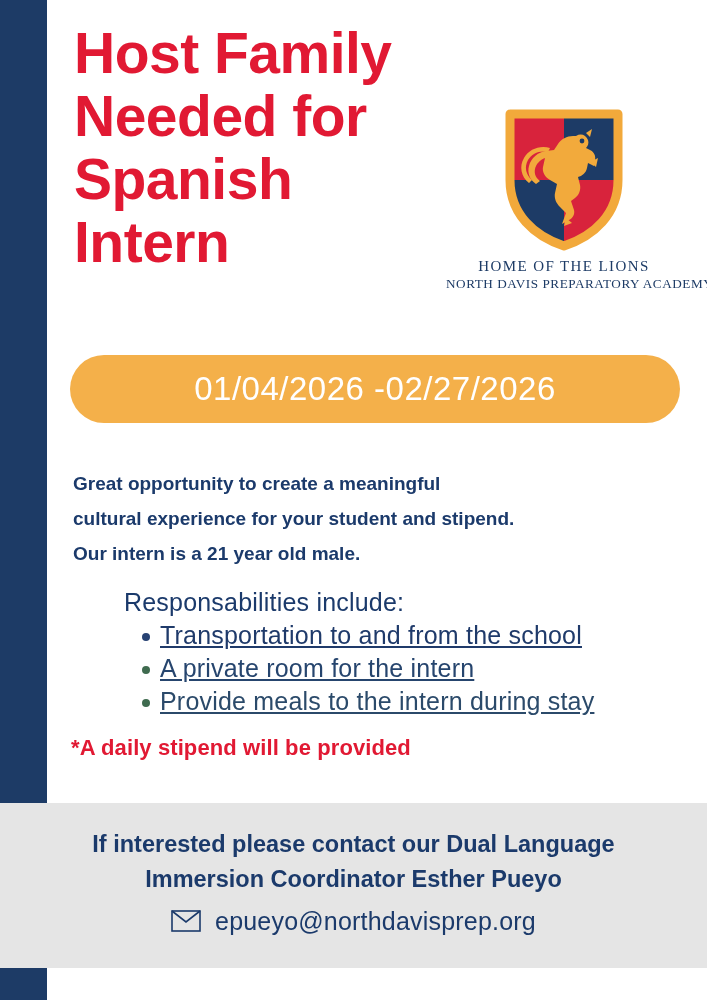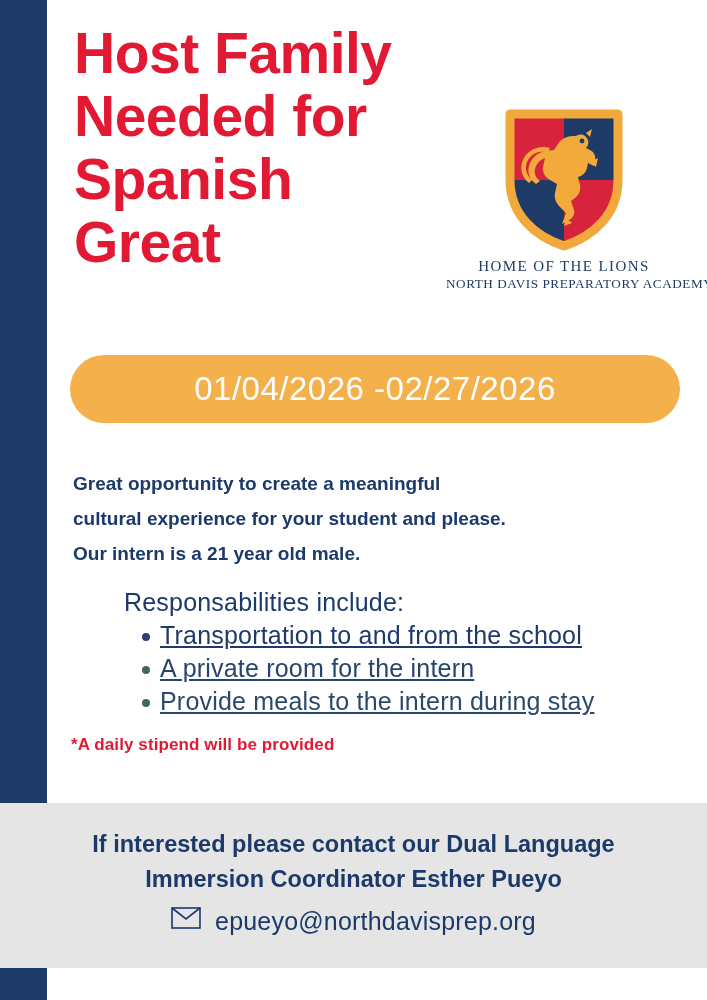--- a/index.html
+++ b/index.html
@@ -152,21 +152,21 @@
   .resp-list li:nth-child(2) .bullet { background: #3f6b4f; }
   .resp-list li:nth-child(3) { color: #2b4a6a; }
   .resp-list li:nth-child(3) .bullet { background: #3f6b4f; }
 
   
   .stipend {
     position: absolute;
     left: 71px;
     top: 735px;
     color: #e11933;
-    font-size: 17px;
+    font-size: 22px;
     font-weight: 700;
     letter-spacing: 0.1px;
     white-space: nowrap;
   }
 
   
   .footer-panel {
     position: absolute;
     left: 0;
     top: 803px;
@@ -185,21 +185,21 @@
     line-height: 35px;
     font-weight: 700;
   }
   .footer-heading .ln { display: block; white-space: pre; }
   .footer-email-row {
     position: absolute;
     left: 0;
     top: 104px;
     width: 707px;
     display: flex;
-    align-items: flex-start;
+    align-items: flex-end;
     justify-content: center;
     gap: 14px;
   }
   .mail-icon { display: block; }
   .footer-email {
     color: #1b3a6b;
     font-size: 25px;
     font-weight: 400;
     letter-spacing: 0.2px;
     white-space: nowrap;
@@ -209,21 +209,21 @@
 <body>
 
 <div id="poster">
 
   <div class="left-bar"></div>
 
   <div class="headline">
     <span class="hl-line">Host Family</span>
     <span class="hl-line">Needed for</span>
     <span class="hl-line">Spanish</span>
-    <span class="hl-line">Great</span>
+    <span class="hl-line">Intern</span>
   </div>
 
   <div class="logo-block">
     <div class="shield-wrap">
       <svg class="shield-svg" width="124" height="146" viewBox="0 0 124 146">
         <defs>
           <clipPath id="shieldclip">
             <path d="M8 8 H116 V74 C116 108 92 130 62 140 C32 130 8 108 8 74 Z"></path>
           </clipPath>
         </defs>
@@ -256,21 +256,21 @@
     <div class="logo-line1">HOME OF THE LIONS</div>
     <div class="logo-line2">NORTH DAVIS PREPARATORY ACADEMY</div>
   </div>
 
   <div class="date-pill">
     <span>01/04/2026 -02/27/2026</span>
   </div>
 
   <div class="lead">
     <span class="ln">Great opportunity to create a meaningful</span>
-    <span class="ln">cultural experience for your student and please.</span>
+    <span class="ln">cultural experience for your student and stipend.</span>
     <span class="ln">Our intern is a 21 year old male.</span>
   </div>
 
   <div class="resp">
     <div class="resp-title">Responsabilities include:</div>
     <ul class="resp-list">
       <li>
         <span class="bullet"></span>
         <span>Transportation to and from the school</span>
       </li>

